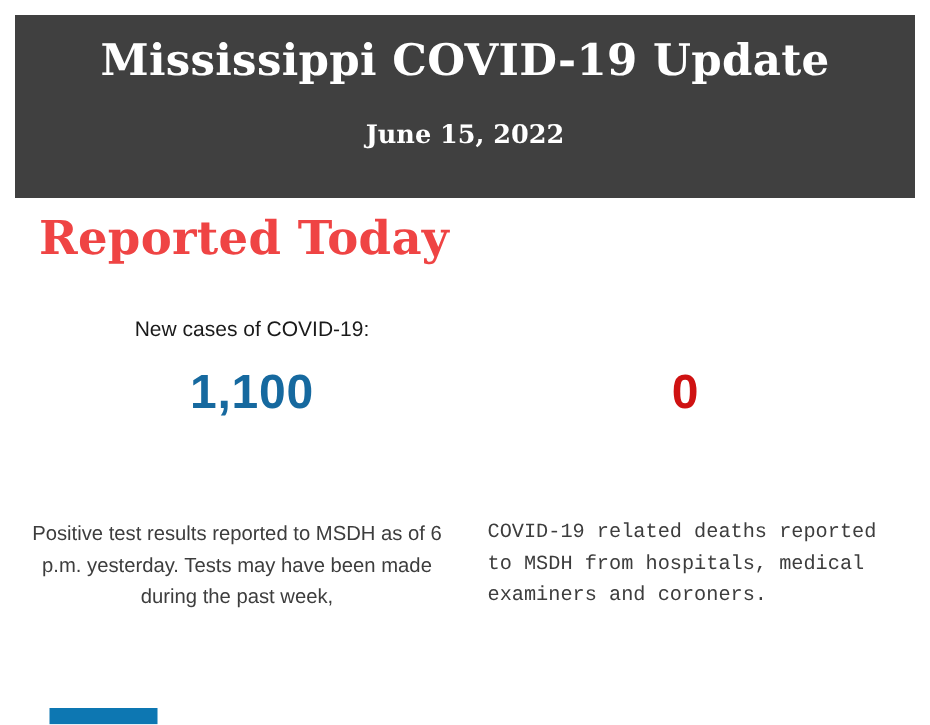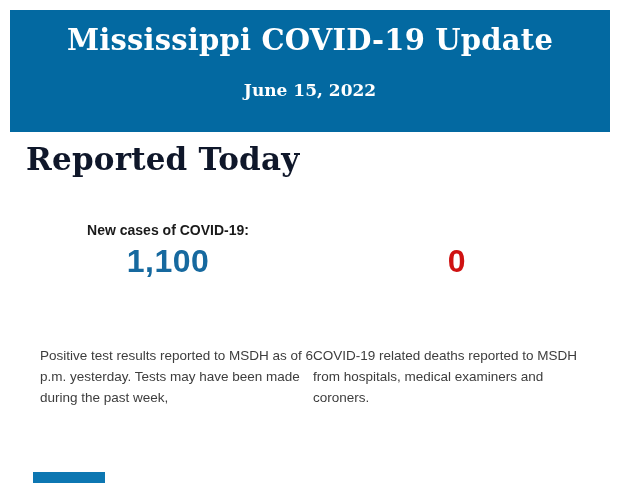--- a/index.html
+++ b/index.html
@@ -40,32 +40,32 @@
     font-size: 17px;
   }
 
   
   .page-title {
     position: absolute;
     left: 26px; top: 141px;
     font-family: "DejaVu Serif", serif;
     font-weight: bold;
     font-size: 31px;
-    color: #0f172a;
+    color: #ef4444;
     letter-spacing: 0.2px;
   }
 
   
   .stat-label {
     position: absolute;
-    top: 222px;
+    top: 211px;
     width: 288px;
     text-align: center;
     font-size: 14px;
-    font-weight: bold;
+    font-weight: normal;
     color: #1a1a1a;
   }
   .stat-label.left  { left: 24px; }
   .stat-label.right { left: 313px; }
 
   .stat-value {
     position: absolute;
     top: 243px;
     width: 288px;
     text-align: center;
@@ -77,36 +77,36 @@
   .stat-value.right { left: 313px; }
 
   .stat-desc {
     position: absolute;
     top: 345px;
     font-size: 13.5px;
     line-height: 21px;
     color: #3d3d3d;
     text-align: left;
   }
-  .stat-desc.left  { left: 40px;  width: 288px; }
-  .stat-desc.right { left: 313px; width: 282px; }
+  .stat-desc.left  { left: 14px;  width: 288px; text-align: center; }
+  .stat-desc.right { left: 325px; width: 282px; font-family: Liberation Mono, monospace; }
 
   
   .footer-bar {
     position: absolute;
     left: 33px; bottom: 0;
     width: 72px; height: 11px;
   }
 </style>
 </head>
 <body>
 
 <div class="canvas">
 
-  <div class="banner" style="background-color: #0369a1;">
+  <div class="banner" style="background-color: #404040;">
     <div class="banner-title" style="color: rgb(255, 255, 255);">Mississippi COVID-19 Update</div>
     <div class="banner-date" style="color: rgb(255, 255, 255);">June 15, 2022</div>
   </div>
 
   <div class="page-title">Reported Today</div>
 
   <div class="stat-label left">New cases of COVID-19:</div>
 
 
   <div class="stat-value left" style="color: rgb(22, 105, 159);">1,100</div>

